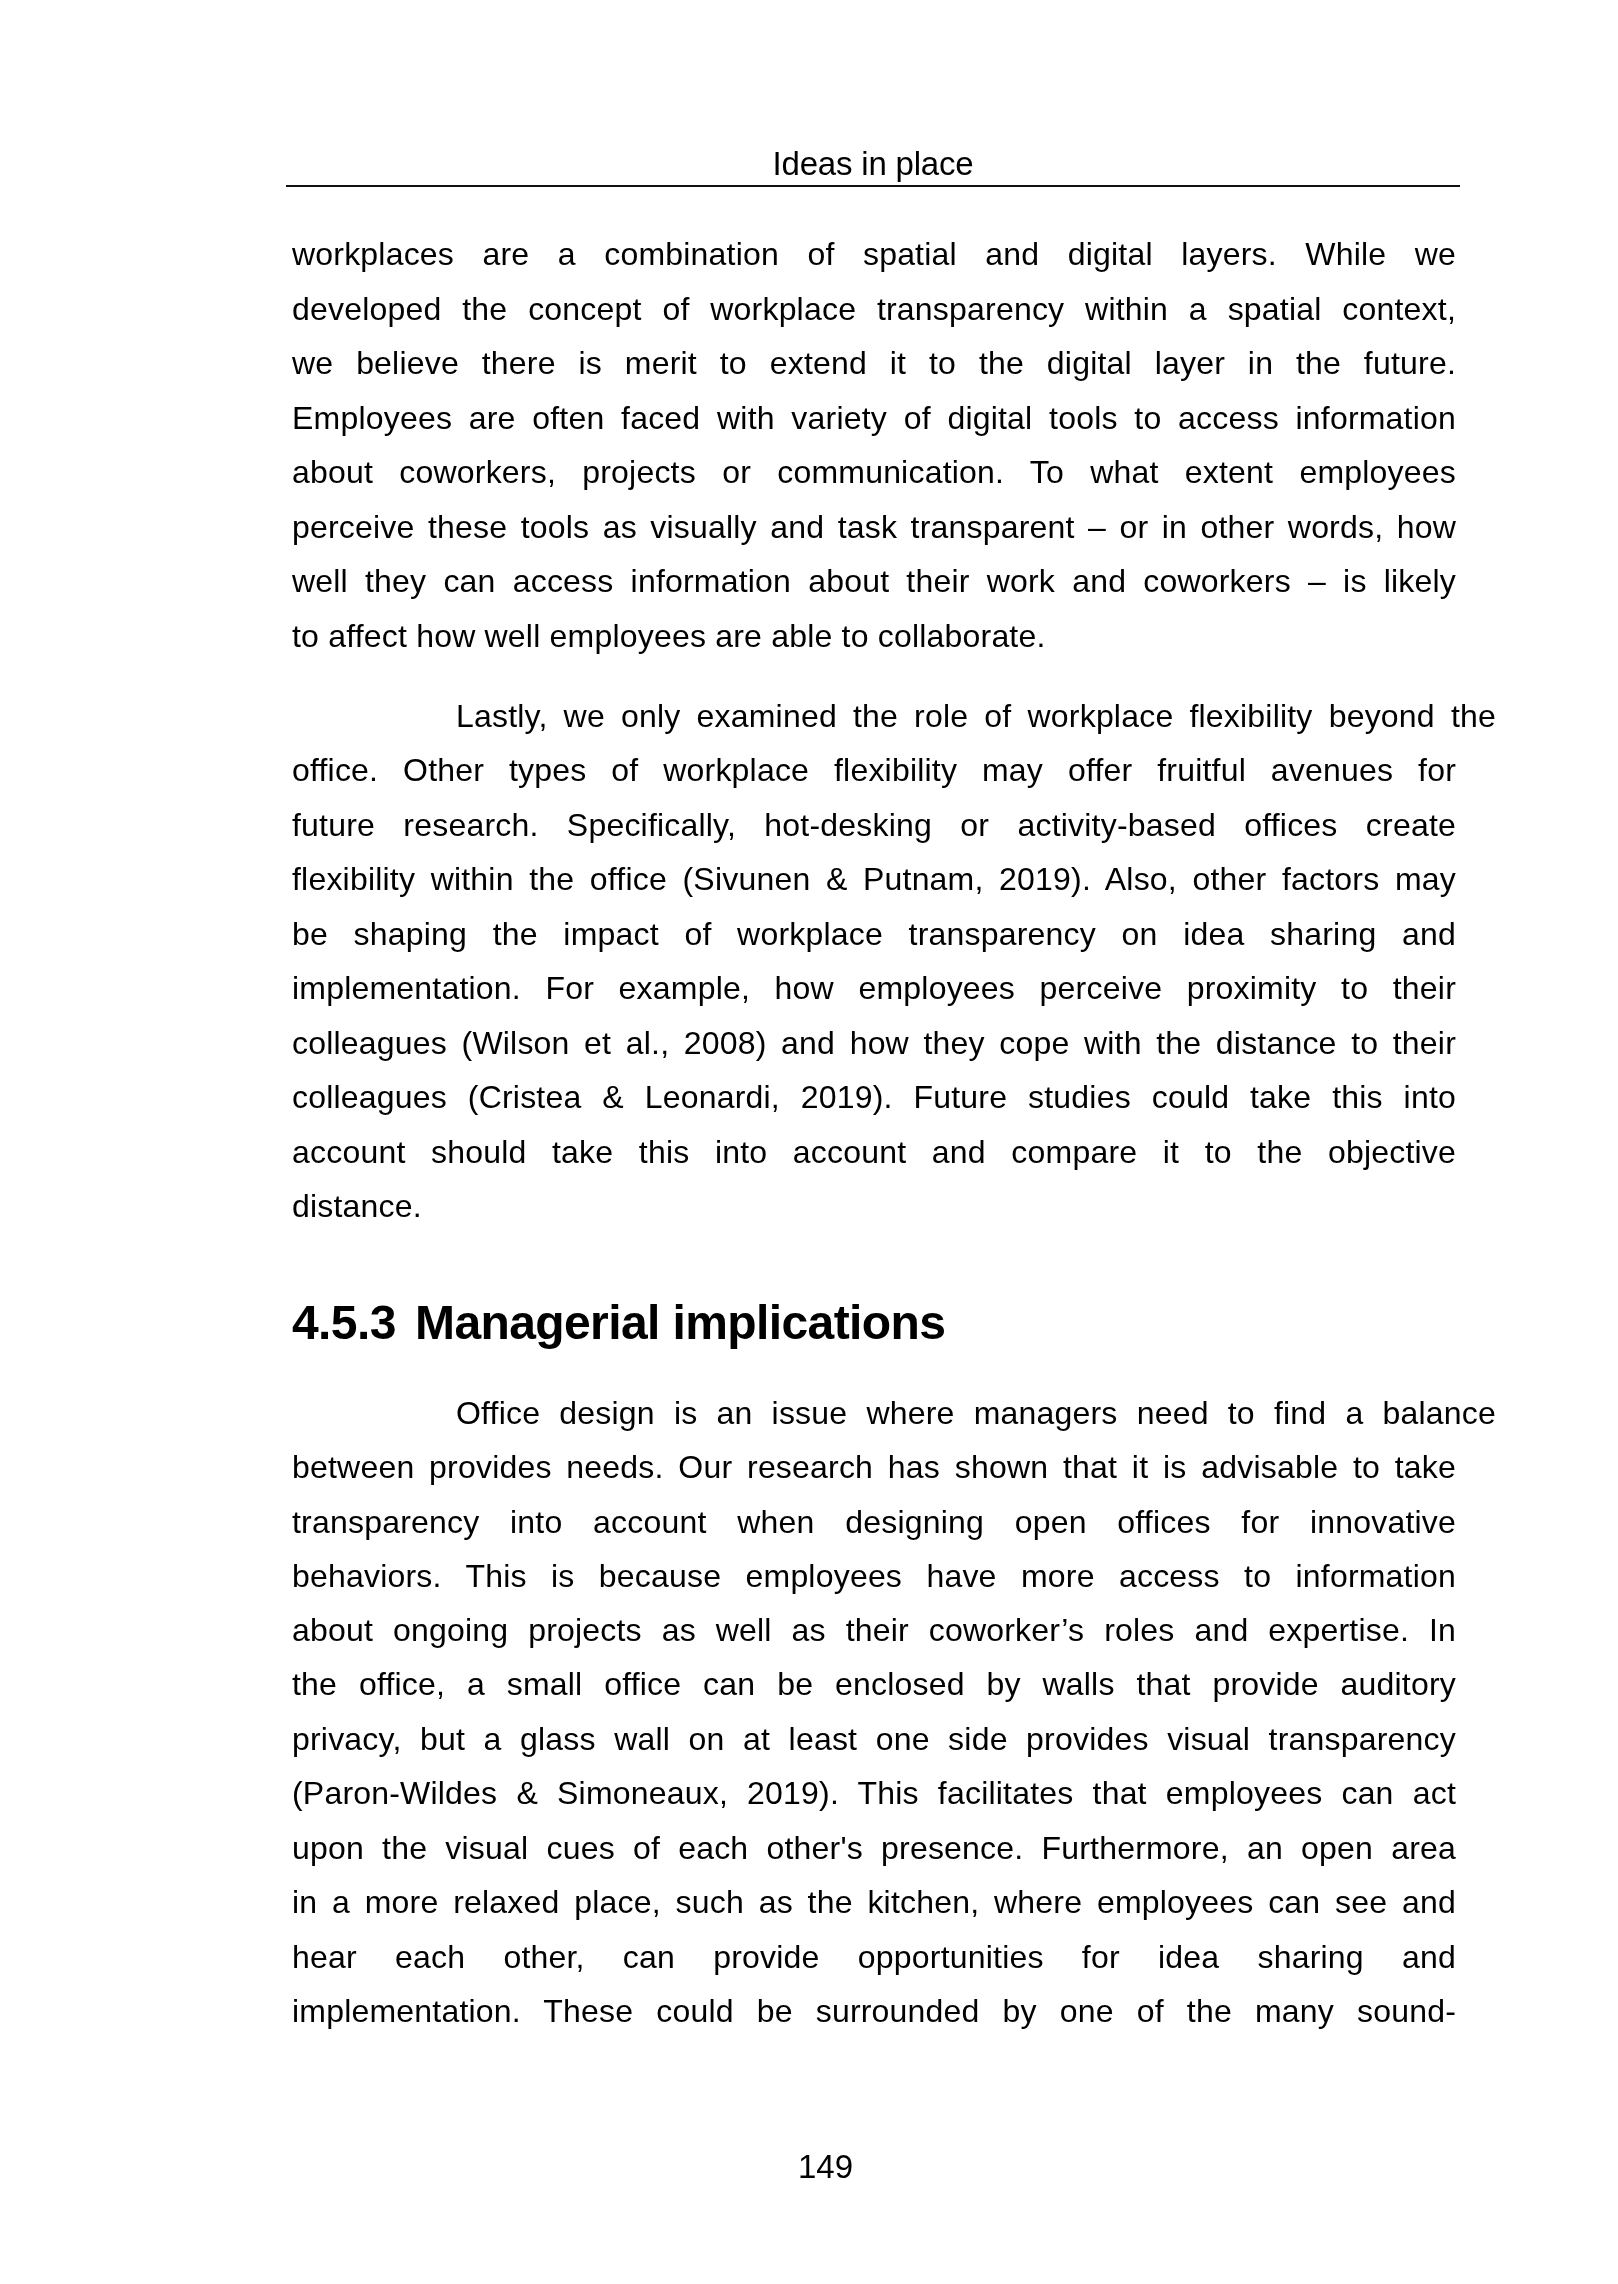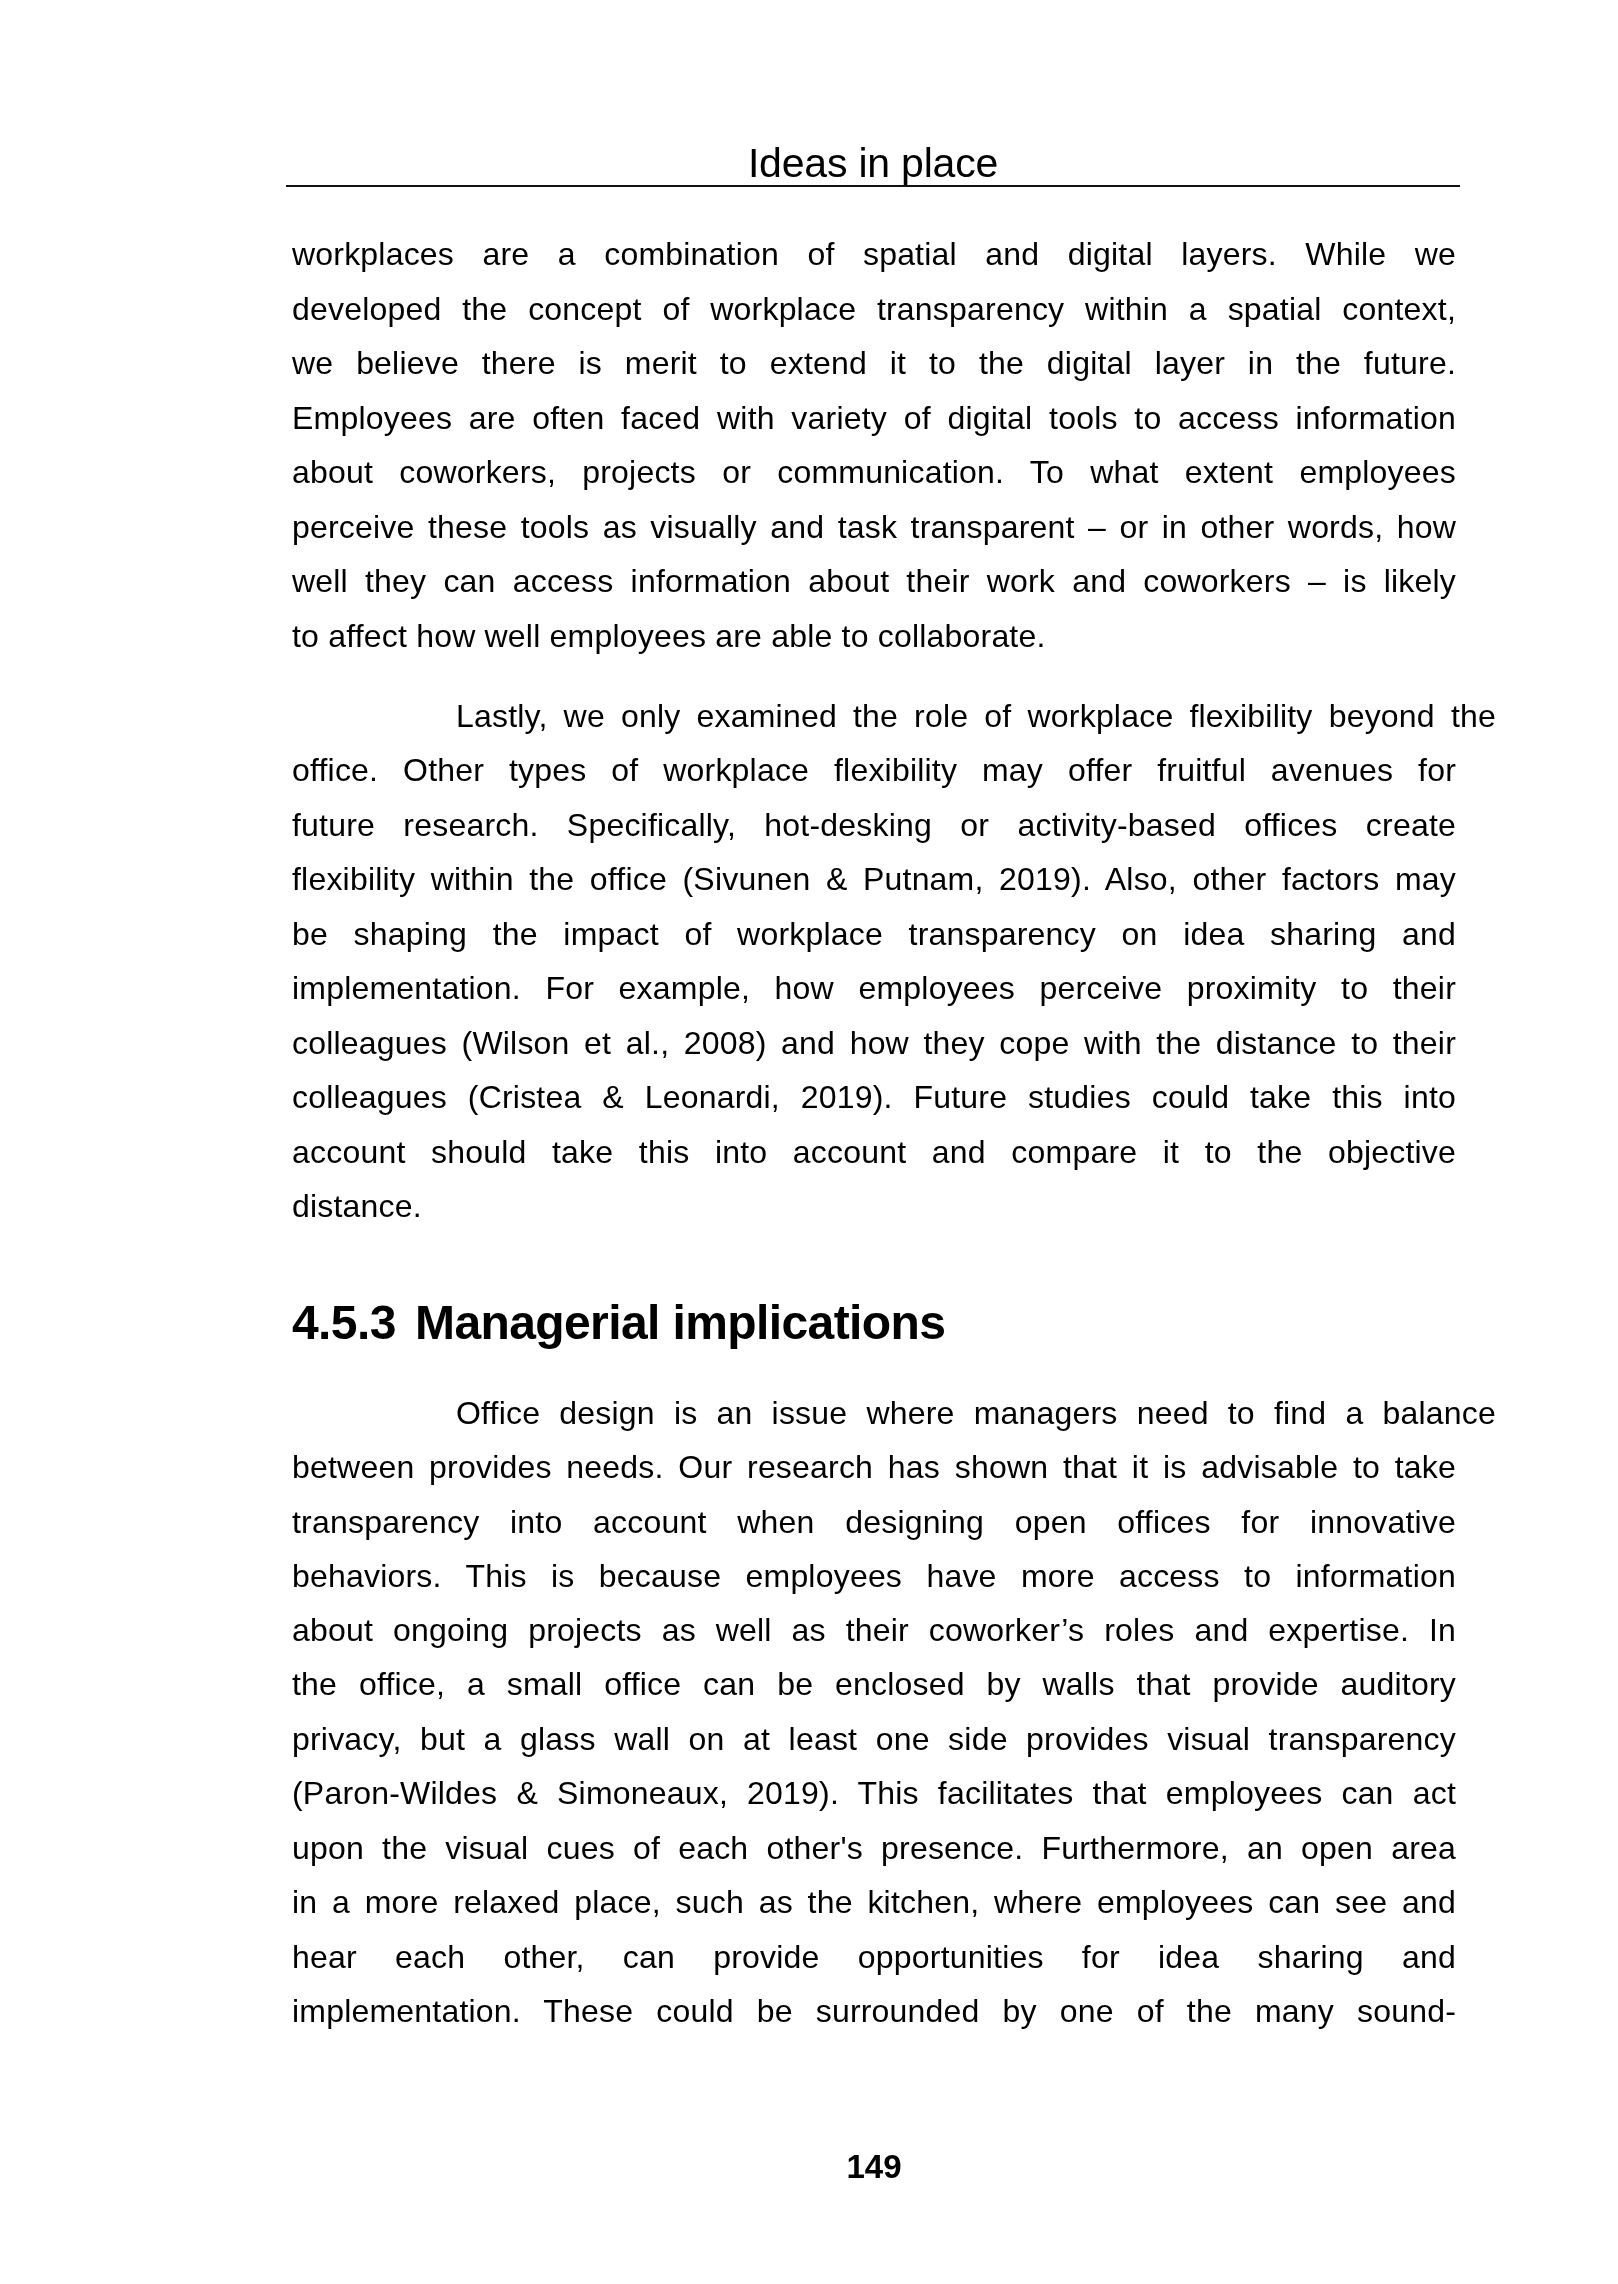--- a/index.html
+++ b/index.html
@@ -15,21 +15,21 @@
     color: #000000;
     font-family: "Liberation Sans", "DejaVu Sans", sans-serif;
   }
   .running-header {
     position: absolute;
     left: 286px;
     width: 1174px;
     top: 145px;
     height: 37px;
     text-align: center;
-    font-size: 41px;
+    font-size: 33px;
     line-height: 37px;
     letter-spacing: -0.2px;
   }
   .header-rule {
     position: absolute;
     left: 286px;
     width: 1174px;
     top: 185px;
     height: 2.3px;
     background: #111111;
@@ -69,24 +69,23 @@
   .section-heading .num {
     display: inline-block;
     width: 123px;
   }
   .page-number {
     position: absolute;
     left: 798px;
     width: 152px;
     top: 2148px;
     height: 38px;
-    text-align: center;
+    text-align: left;
     font-size: 33px;
     line-height: 38px;
-    font-weight: bold;
   }
 </style>
 </head>
 <body>
 
 <div class="running-header">Ideas in place</div>
 <div class="header-rule"></div>
 
 <div>
   <div class="line" style="top:231px">workplaces are a combination of spatial and digital layers. While we</div>

